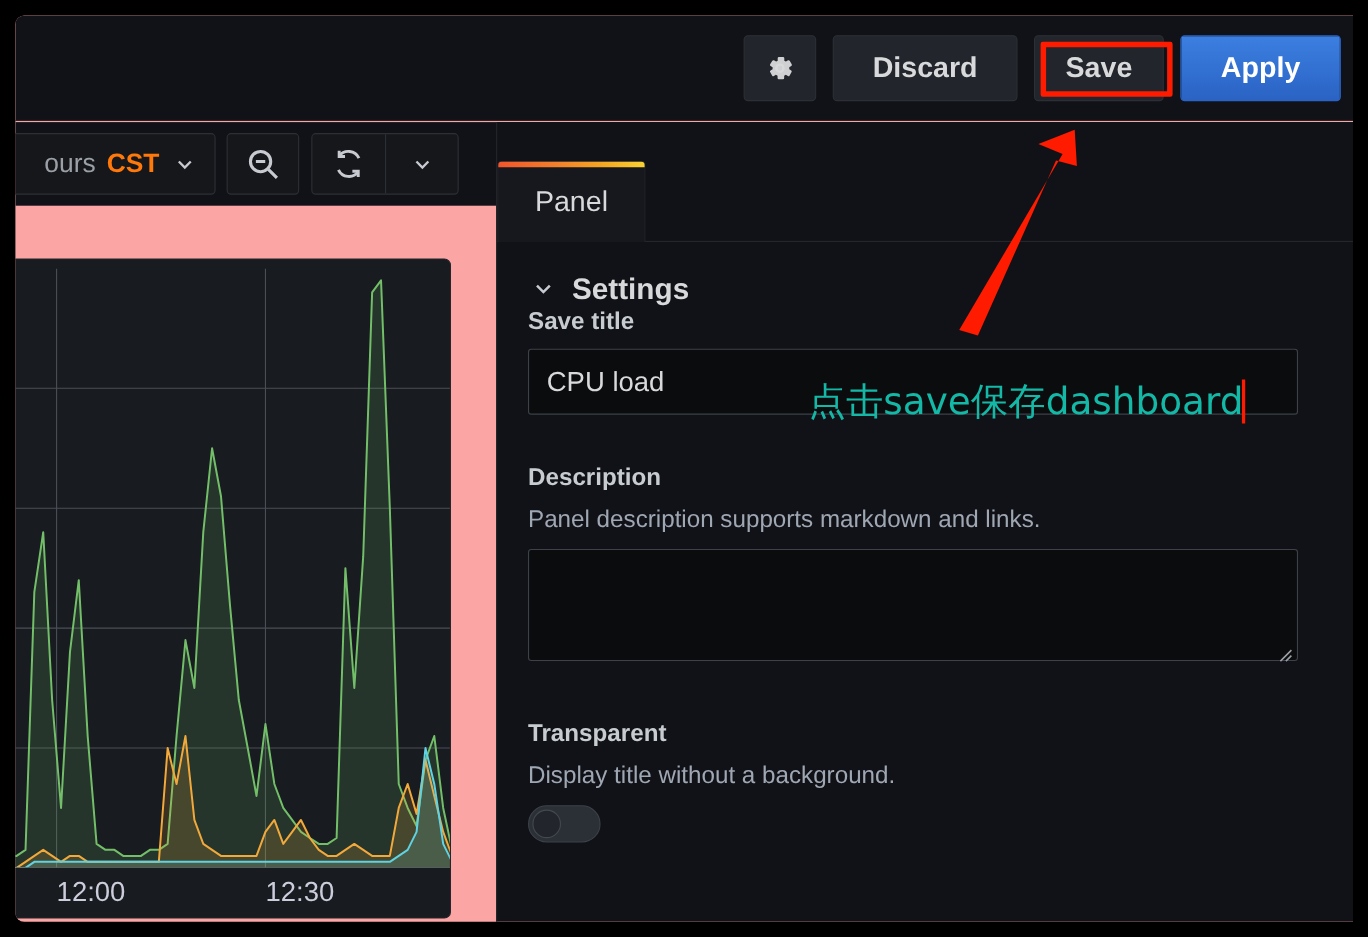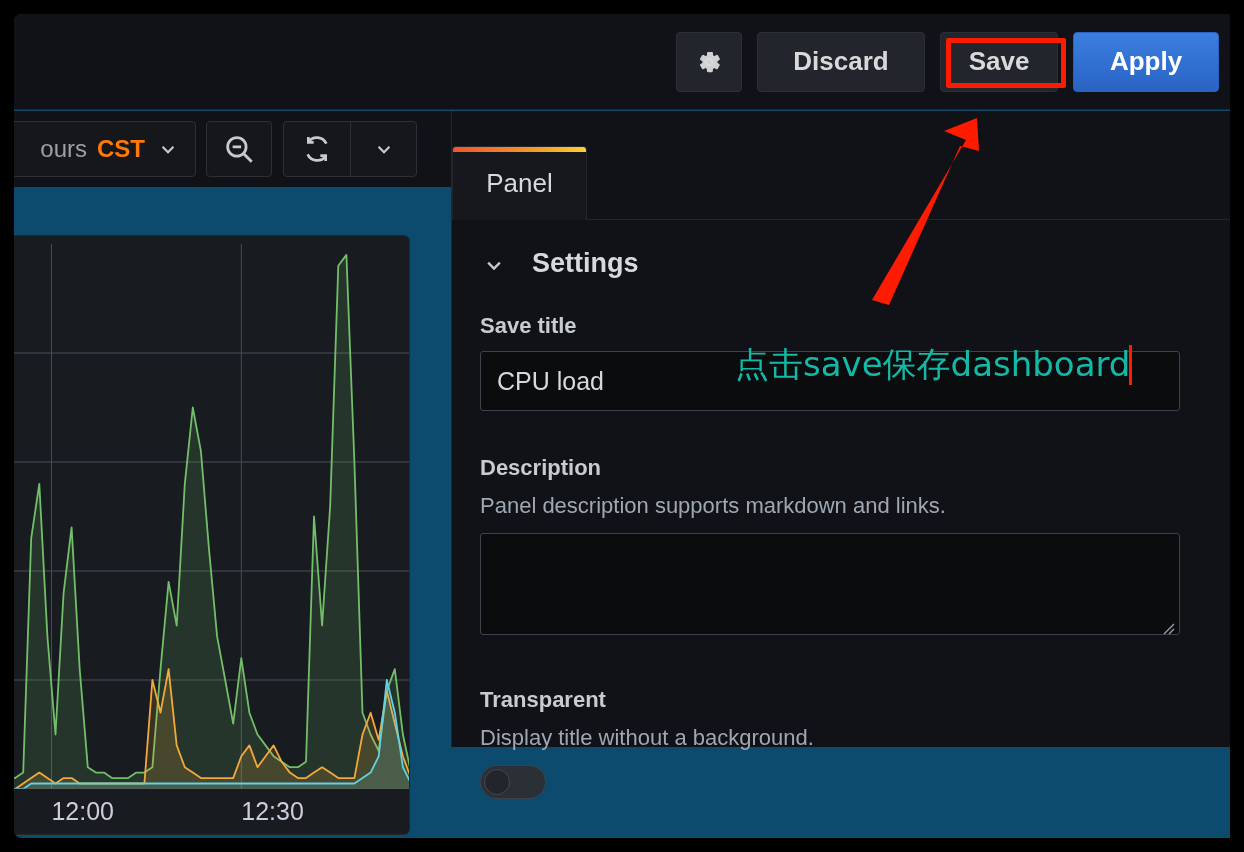--- a/index.html
+++ b/index.html
@@ -7,21 +7,21 @@
   html, body {
     width: 1244px; height: 852px;
     background: #000;
     font-family: "Liberation Sans", sans-serif;
     overflow: hidden;
   }
   #screen {
     position: absolute;
     left: 14px; top: 14px;
     width: 1216px; height: 824px;
-    background: #0c4a6e;
+    background: #fca5a5;
     border-radius: 8px 0 0 8px;
     overflow: hidden;
   }
 
   
   .toolbar {
     position: absolute; left: 0; top: 0;
     width: 1216px; height: 96px;
     background: #111217;
     border-bottom: 1px solid #24262b;
@@ -120,21 +120,21 @@
   .xaxis {
     position: absolute; left: 0; bottom: 8px; width: 404px; height: 44px;
   }
   .xtick {
     position: absolute; font-size: 25px; color: #ccccdc; bottom: 0;
   }
 
   
   .options {
     position: absolute; left: 437px; top: 97px;
-    width: 779px; height: 636px;
+    width: 779px; height: 727px;
     background: #111217;
     border-left: 1px solid #24262b;
   }
   .tabs {
     position: absolute; left: 0; top: 35px;
     width: 779px; height: 74px;
     border-bottom: 1px solid #24262b;
   }
   .tab {
     position: absolute; left: 0; top: 0;
@@ -148,21 +148,21 @@
   }
   .tab::before {
     content: ""; position: absolute; left: 0; top: 0;
     width: 100%; height: 5px;
     border-radius: 3px 3px 0 0;
     background: linear-gradient(90deg,#f2552c 0%,#f2802c 40%,#f5a623 70%,#fad232 100%);
   }
   .tab-label { font-size: 26px; color: #d8d9da; }
 
   .opt-body { position: absolute; left: 0; top: 109px; width: 779px; bottom: 0; padding: 28px 22px 0 28px; }
-  .sect-head { display: flex; align-items: flex-end; gap: 24px; margin-bottom: 34px; cursor: pointer; }
+  .sect-head { display: flex; align-items: flex-start; gap: 12px; cursor: pointer; }
   .sect-title { font-size: 27px; font-weight: bold; color: #d8d9da; }
 
   .field-label { font-size: 22px; font-weight: bold; color: #c7ccd1; margin-bottom: 12px; }
   .field-desc { font-size: 22px; color: #9fa7b3; margin-bottom: 14px; }
   .text-input {
     width: 700px; height: 60px;
     background: #0b0c0e;
     border: 1px solid #3d4149;
     border-radius: 3px;
     color: #d8d9da; font-size: 25px;

